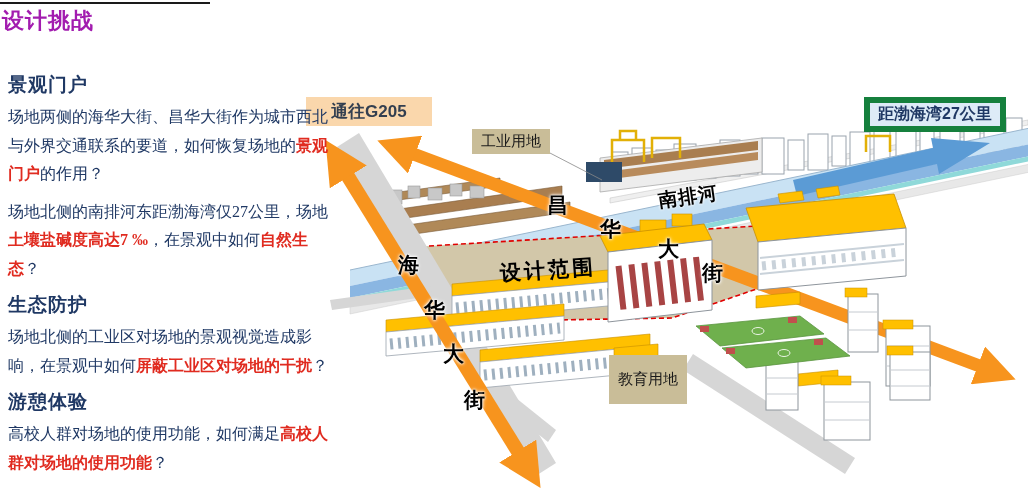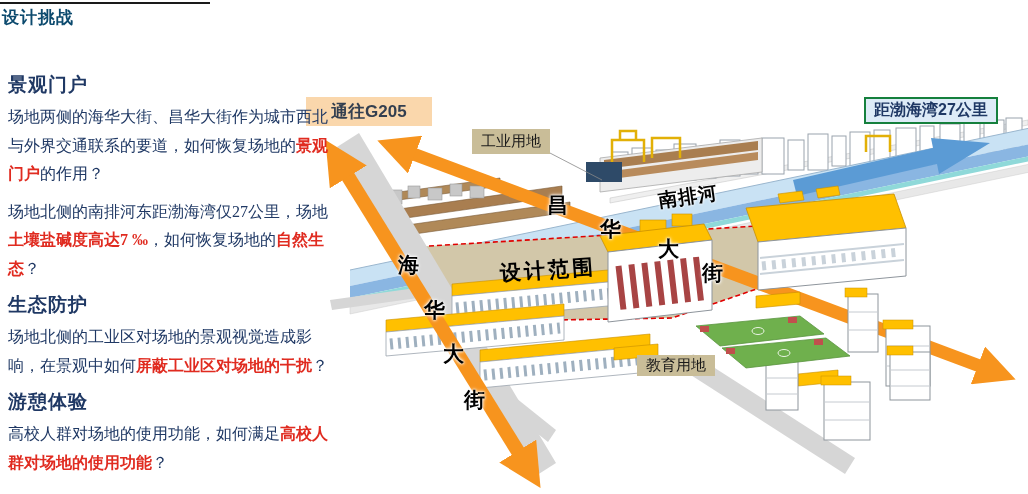--- a/index.html
+++ b/index.html
@@ -5,35 +5,35 @@
   * { box-sizing: border-box; }
   html,body { margin:0; padding:0; background:#fff; }
   body {
     width:1028px; height:494px; position:relative; overflow:hidden;
     font-family:"Liberation Sans","DejaVu Sans",sans-serif;
   }
   .stage { position:absolute; inset:0; }
 
   
   .top-rule { position:absolute; left:0; top:2px; width:210px; height:2px; background:#1a1a1a; }
-  .page-title { position:absolute; left:2px; top:6px; font-size:17px; font-weight:bold; color:#0c4a6e; letter-spacing:1px; }
+  .page-title { position:absolute; left:2px; top:6px; font-size:22px; font-weight:bold; color:#a21caf; letter-spacing:1px; }
   .challenges { position:absolute; left:8px; top:72px; width:327px; }
   .challenge { margin:0 0 6px 0;font-family:Liberation Serif, serif; }
   .challenge h3 { margin:0 0 5px 0; font-size:19px; font-weight:bold; color:#1F3864; letter-spacing:1px; }
   .challenge p  { margin:0 0 9px 0; font-size:16px; line-height:28.5px; color:#1F3864; font-weight:500; }
   .challenge p .em { color:#E02B20; font-weight:bold; }
 
   
   .map-label { position:absolute; white-space:nowrap; }
   .lbl-g205 { left:306px; top:97px; background:#FAD7AC; color:#333F50; font-size:17px; font-weight:bold; padding:3px 25px; }
   .lbl-industrial { left:472px; top:129px; background:#C9BD98; color:#1A1A1A; font-size:15px; padding:3px 9px; }
-  .lbl-bohai { left:864px; top:97px; background:#DDEBF7; border:2px solid #15803d; color:#1F3864; font-size:16px; font-weight:bold; padding:1px 8px; }
+  .lbl-bohai { left:864px; top:97px; background:#DDEBF7; border:6px solid #15803d; color:#1F3864; font-size:16px; font-weight:bold; padding:1px 8px; }
   .lbl-river { left:658px; top:184px; color:#000; font-size:19px; font-weight:bold; transform:rotate(-8deg); text-shadow:0 0 3px #fff,0 0 3px #fff; letter-spacing:1px; }
   .lbl-scope { left:500px; top:256px; color:#000; font-size:21px; font-weight:bold; transform:rotate(-4deg); letter-spacing:3px; }
-  .lbl-education { left:637px; top:355px; background:#C9BD98; color:#1A1A1A; font-size:15px; padding:1px 9px; }
+  .lbl-education { left:609px; top:355px; background:#C9BD98; color:#1A1A1A; font-size:15px; padding:15px 9px; }
   .schar { position:absolute; font-size:21px; font-weight:bold; color:#000;
            text-shadow:0 0 2px #fff,0 0 3px #fff,0 0 4px #fff; }
 </style>
 </head>
 <body>
 
 <div class="stage">
 
   <svg width="1028" height="494" viewBox="0 0 1028 494" style="position:absolute;inset:0">
     <defs>
@@ -231,21 +231,21 @@
 
   <div class="top-rule"></div>
   <h1 class="page-title" style="margin:0">设计挑战</h1>
 
   <div class="challenges">
     <section class="challenge">
       <h3>景观门户</h3>
       <p><span>场地两侧的海华大街、昌华大街作为城市西北与外界交通联系的要道，如何恢复场地的</span><span class="em">景观门户</span><span>的作用？</span></p>
     </section>
     <section class="challenge">
-      <p><span>场地北侧的南排河东距渤海湾仅27公里，场地</span><span class="em">土壤盐碱度高达7 ‰</span><span>，如何恢复场地的</span><span class="em">自然生态</span><span>？</span></p>
+      <p><span>场地北侧的南排河东距渤海湾仅27公里，场地</span><span class="em">土壤盐碱度高达7 ‰</span><span>，在景观中如何</span><span class="em">自然生态</span><span>？</span></p>
     </section>
     <section class="challenge">
       <h3>生态防护</h3>
       <p><span>场地北侧的工业区对场地的景观视觉造成影响，在景观中如何</span><span class="em">屏蔽工业区对场地的干扰</span><span>？</span></p>
     </section>
     <section class="challenge">
       <h3>游憩体验</h3>
       <p><span>高校人群对场地的使用功能，如何满足</span><span class="em">高校人群对场地的使用功能</span><span>？</span></p>
     </section>
   </div>

